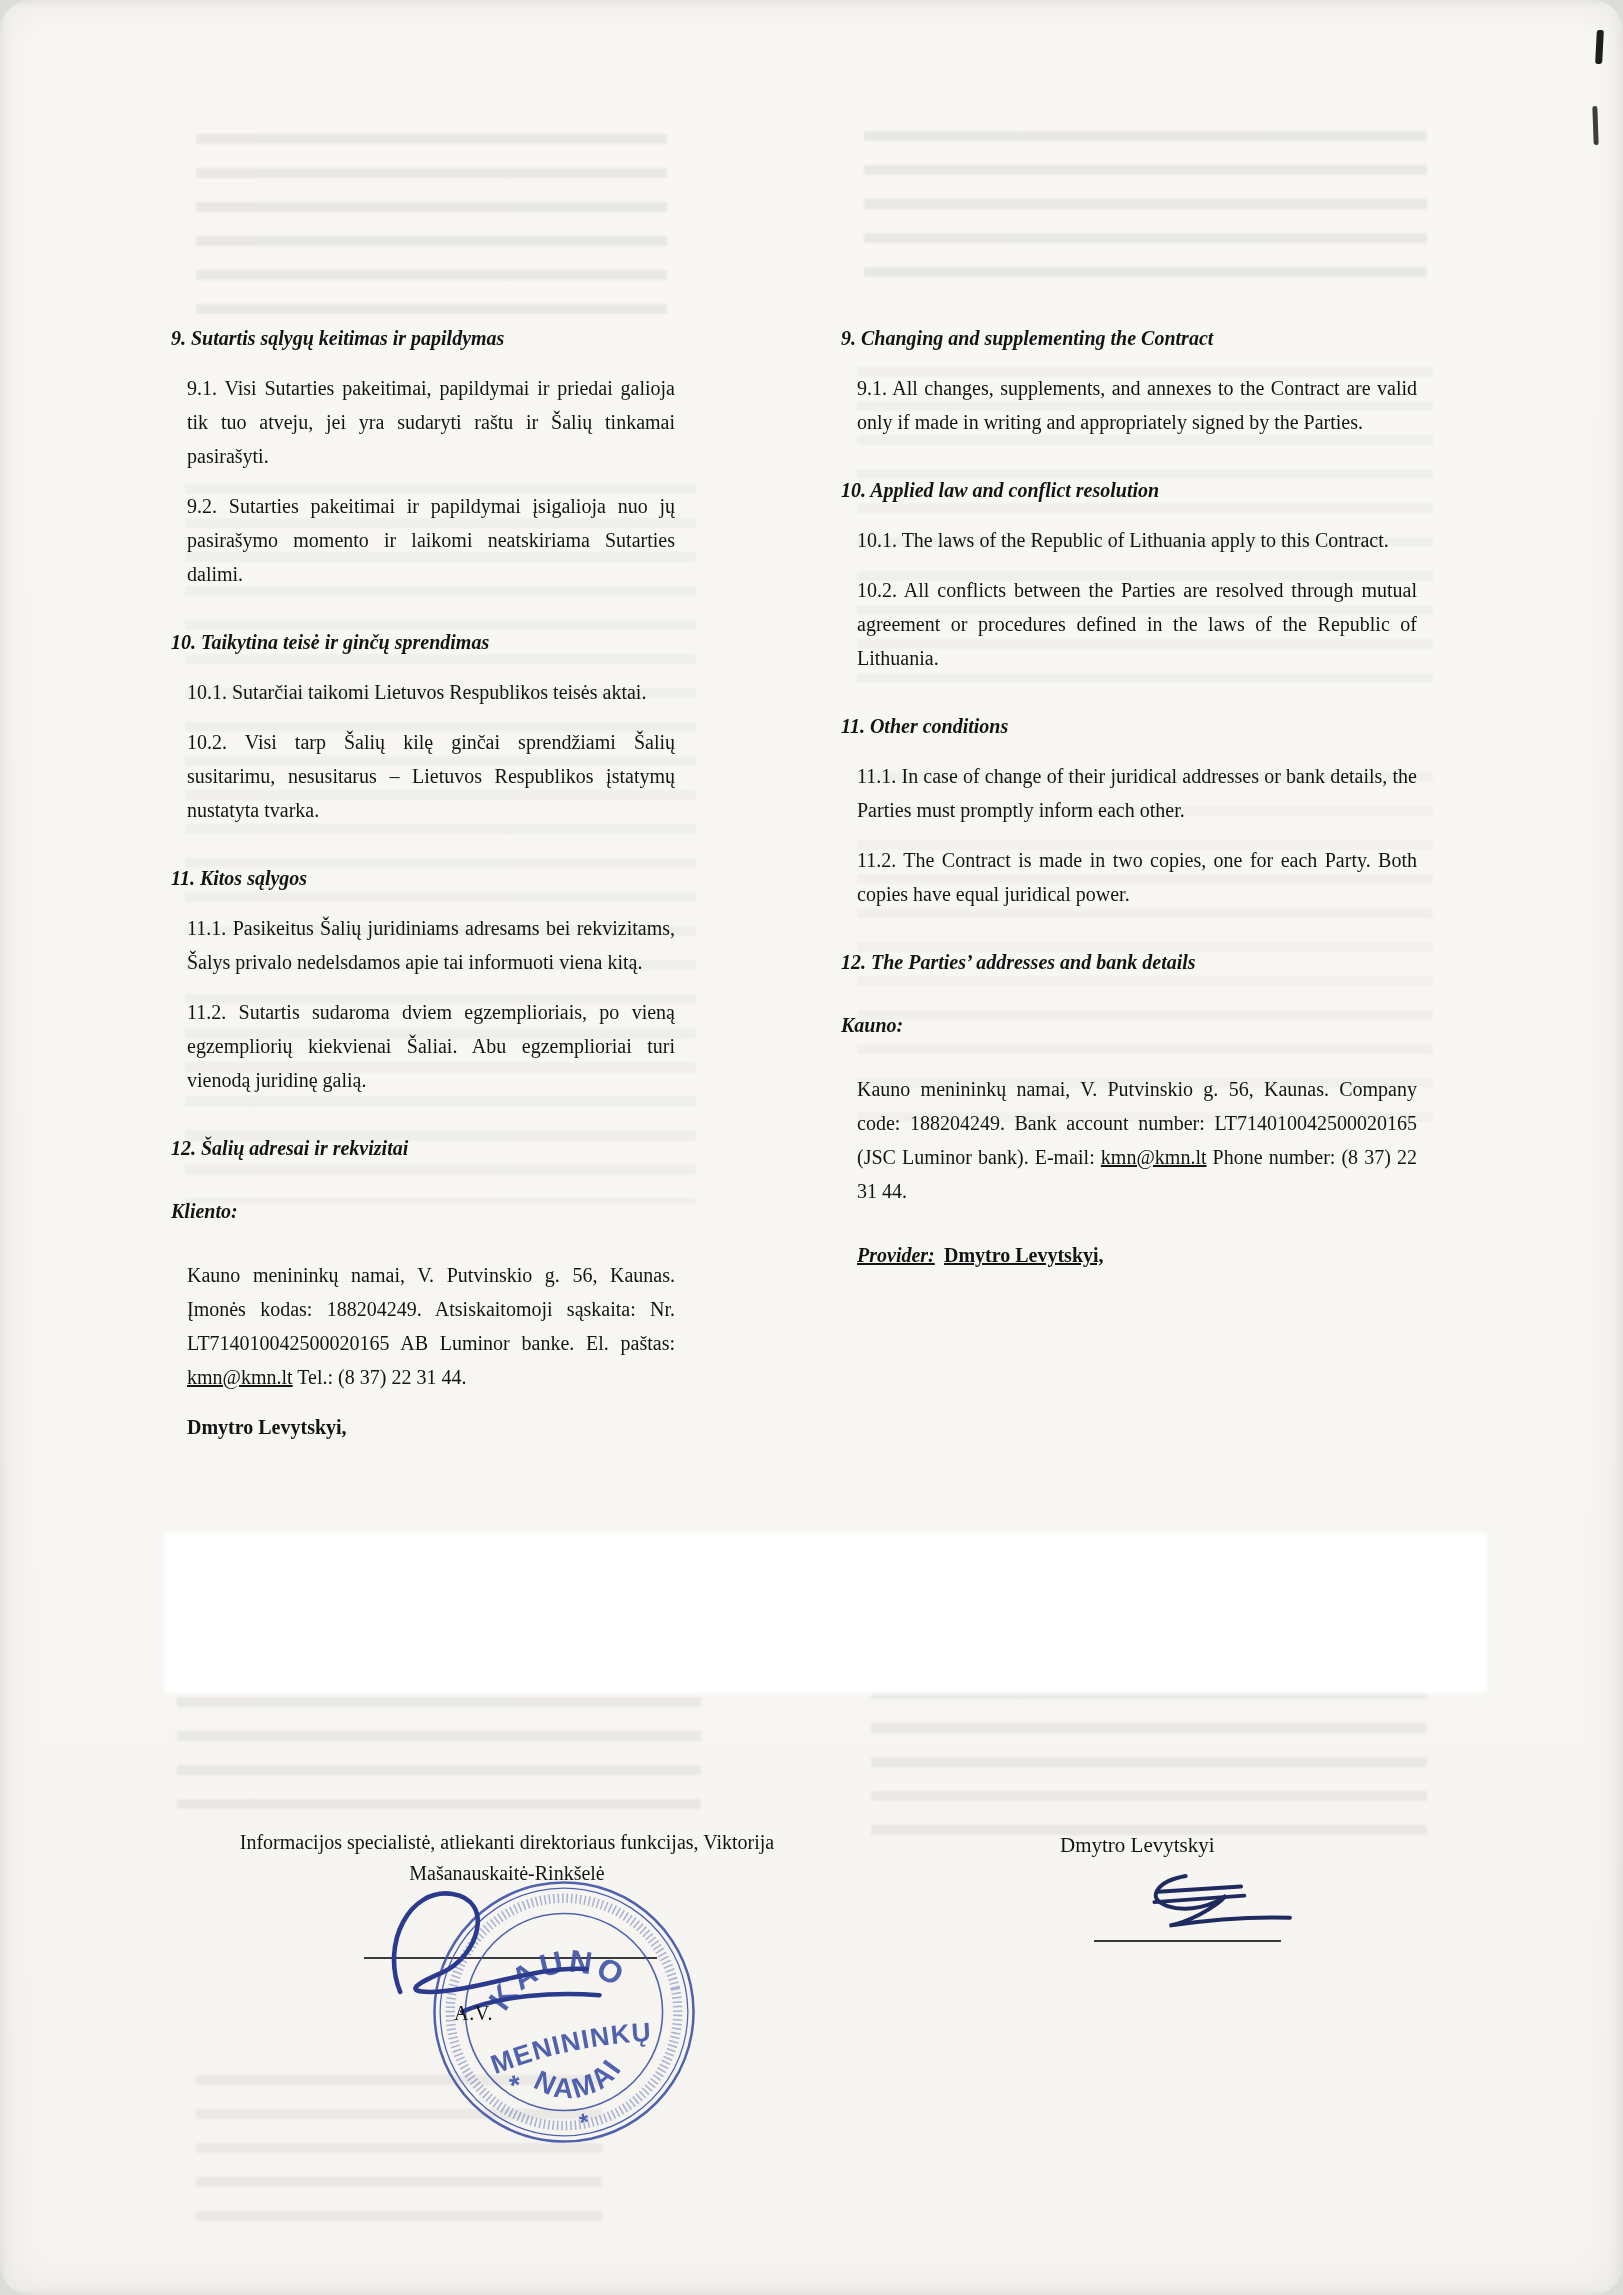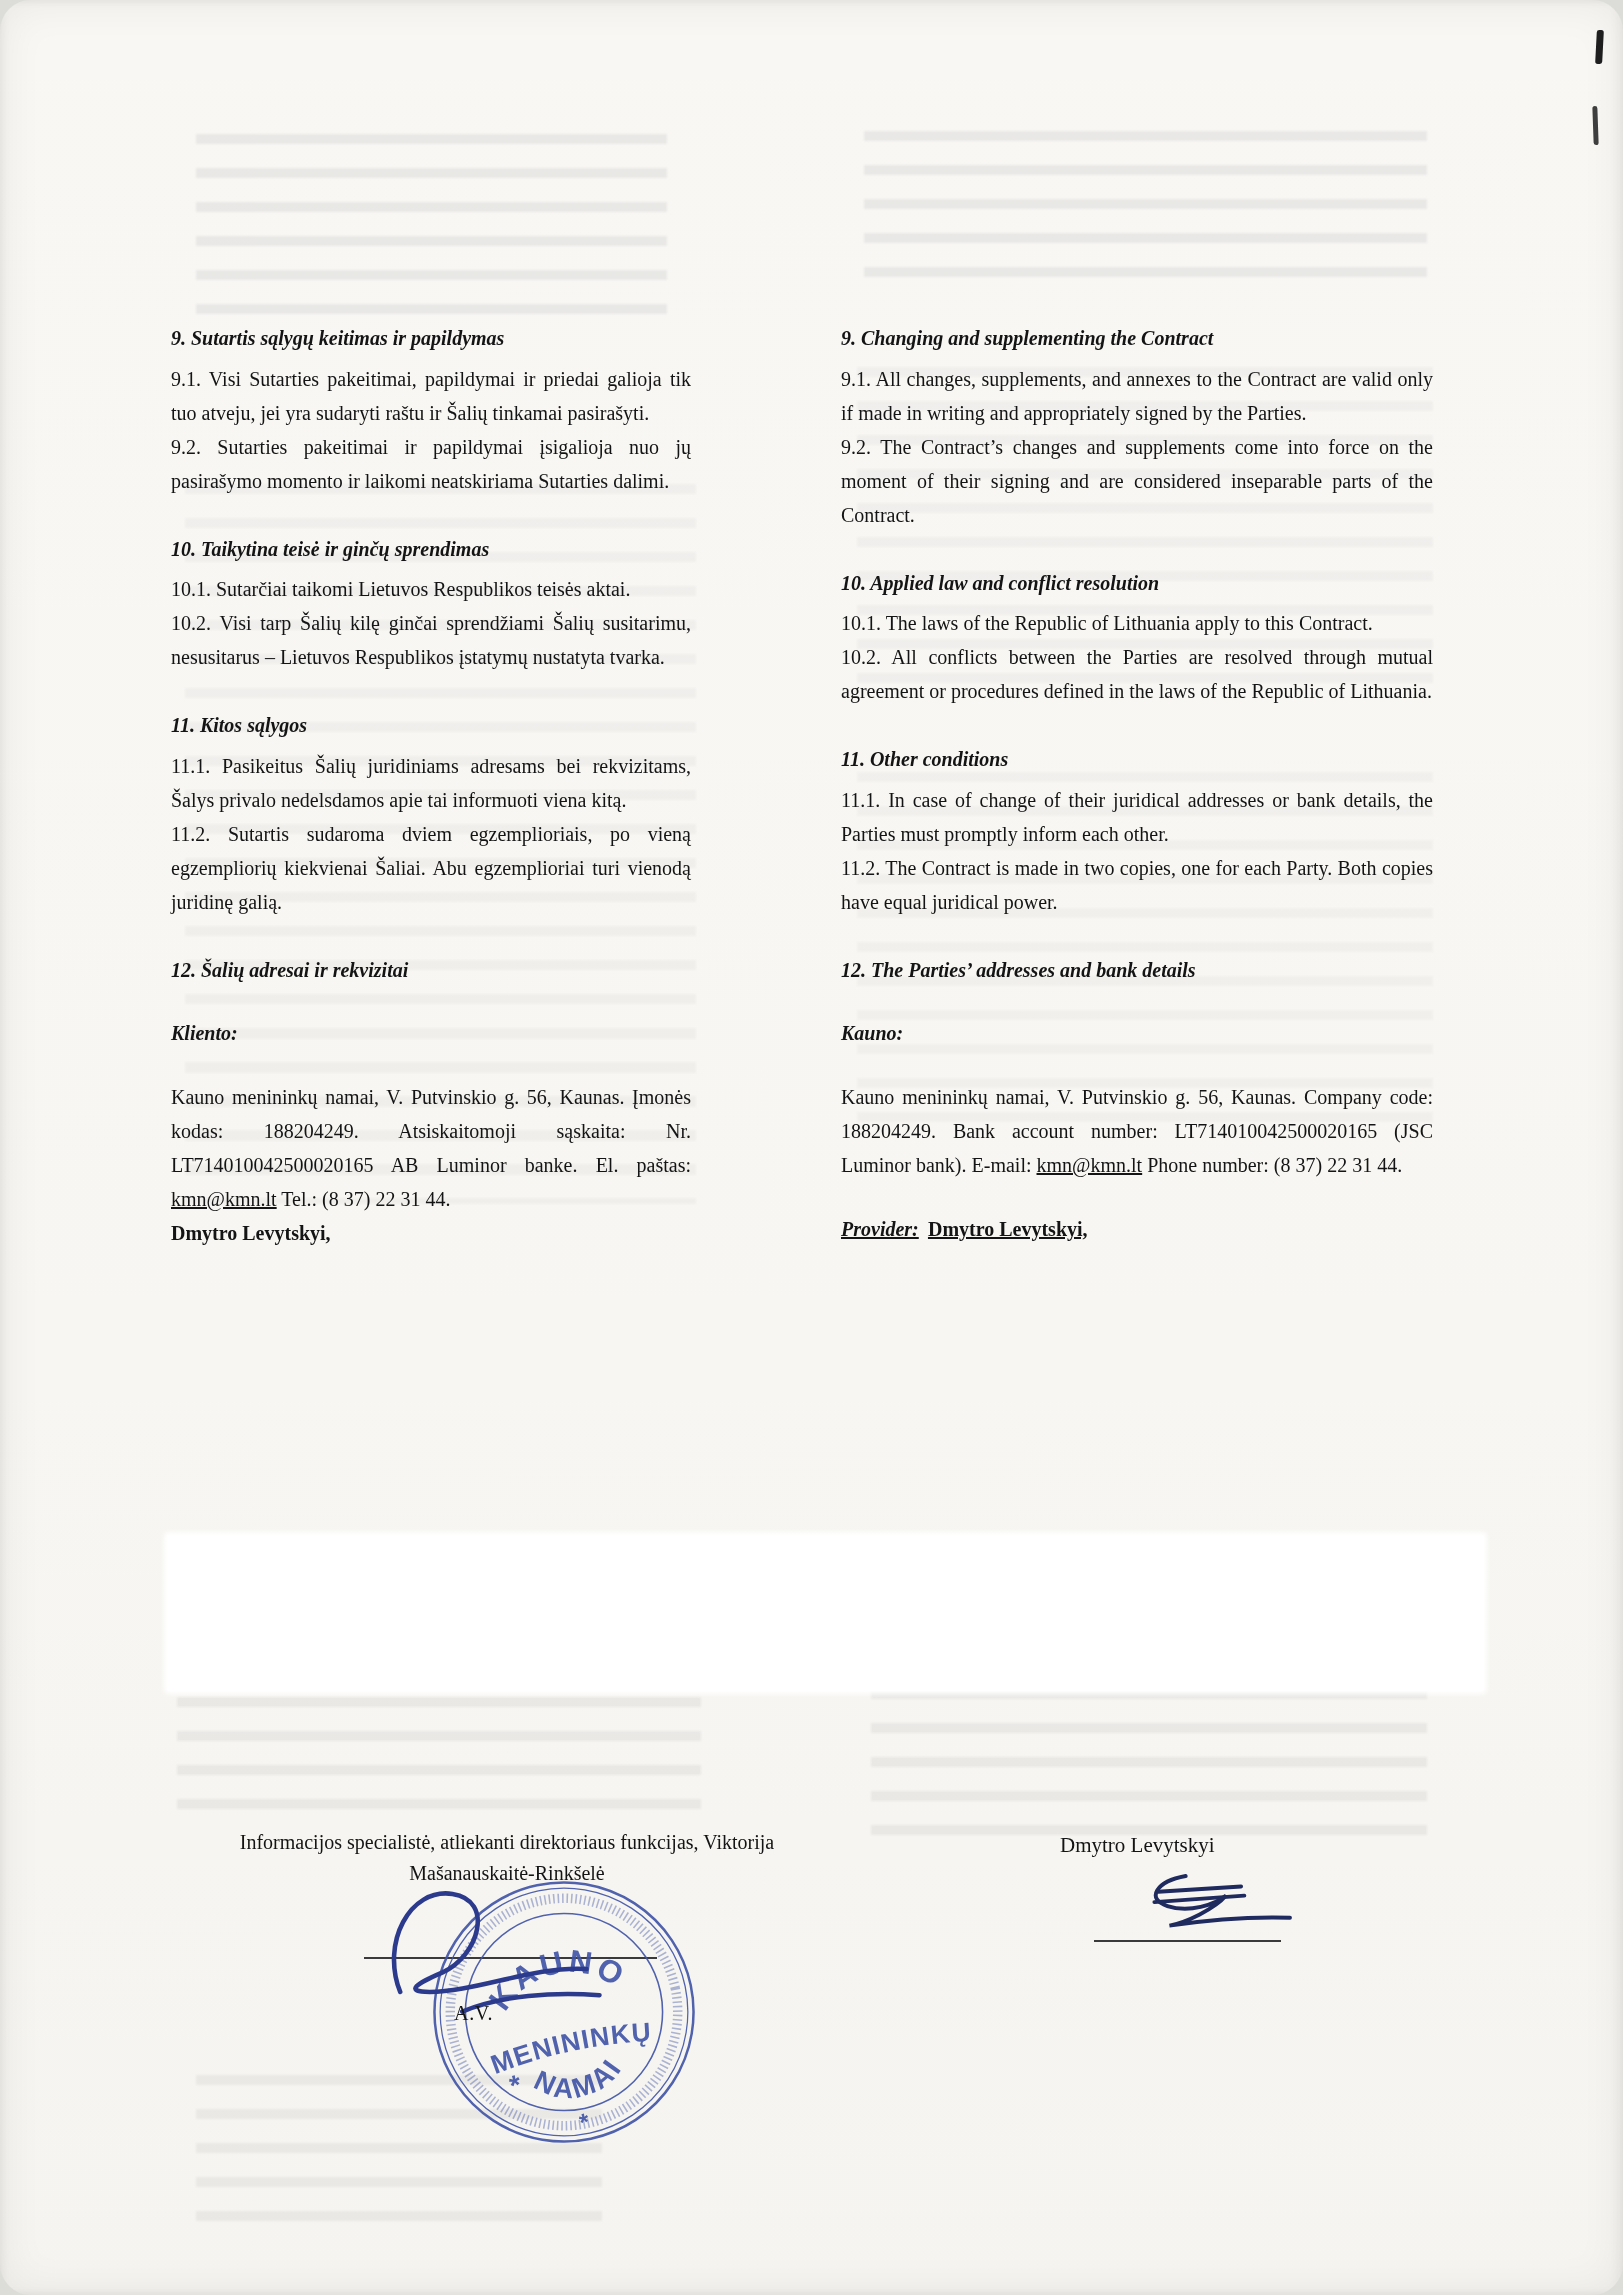--- a/index.html
+++ b/index.html
@@ -24,21 +24,21 @@
   }
   .col{position:absolute;top:321px;z-index:2;}
   .col-left{left:171px;width:520px;}
   .col-right{left:841px;width:592px;}
   .sec{
     font-size:20px;line-height:34px;font-weight:700;font-style:italic;
     margin:34px 0 6.5px;
   }
   .col > :first-child{margin-top:0;}
   .body{
-    font-size:20px;line-height:34px;margin:0;text-align:justify;
+    font-size:20px;line-height:34px;margin:16px;text-align:justify;
   }
   .sublabel{
     font-size:20px;line-height:34px;font-weight:700;font-style:italic;
     margin:29px 0 30px;text-align:left;
   }
   .sublabel.tight{margin-bottom:0;}
   .bold{font-weight:700;}
   .lbl-inline{font-weight:700;font-style:italic;margin-right:9.2px;}
   .email{text-decoration:underline;}
   .provider-line{margin-top:30px;text-align:left;text-decoration:underline;}
@@ -104,21 +104,20 @@
 
     <h3 class="sec">12. Šalių adresai ir rekvizitai</h3>
     <p class="sublabel">Kliento:</p>
     <p class="body"><span>Kauno menininkų namai, V. Putvinskio g. 56, Kaunas. Įmonės kodas: 188204249. Atsiskaitomoji sąskaita: Nr. LT714010042500020165 AB Luminor banke. El. paštas: </span><span class="email">kmn@kmn.lt</span><span> Tel.: (8 37) 22 31 44.</span></p>
     <p class="body bold">Dmytro Levytskyi,</p>
   </div>
 
   <div class="col col-right">
     <h3 class="sec">9. Changing and supplementing the Contract</h3>
     <p class="body">9.1. All changes, supplements, and annexes to the Contract are valid only if made in writing and appropriately signed by the Parties.</p>
-    <p class="body">9.2. The Contract’s changes and supplements come into force on the moment of their signing and are considered inseparable parts of the Contract.</p>
 
     <h3 class="sec">10. Applied law and conflict resolution</h3>
     <p class="body">10.1. The laws of the Republic of Lithuania apply to this Contract.</p>
     <p class="body">10.2. All conflicts between the Parties are resolved through mutual agreement or procedures defined in the laws of the Republic of Lithuania.</p>
 
     <h3 class="sec">11. Other conditions</h3>
     <p class="body">11.1. In case of change of their juridical addresses or bank details, the Parties must promptly inform each other.</p>
     <p class="body">11.2. The Contract is made in two copies, one for each Party. Both copies have equal juridical power.</p>
 
     <h3 class="sec">12. The Parties’ addresses and bank details</h3>

